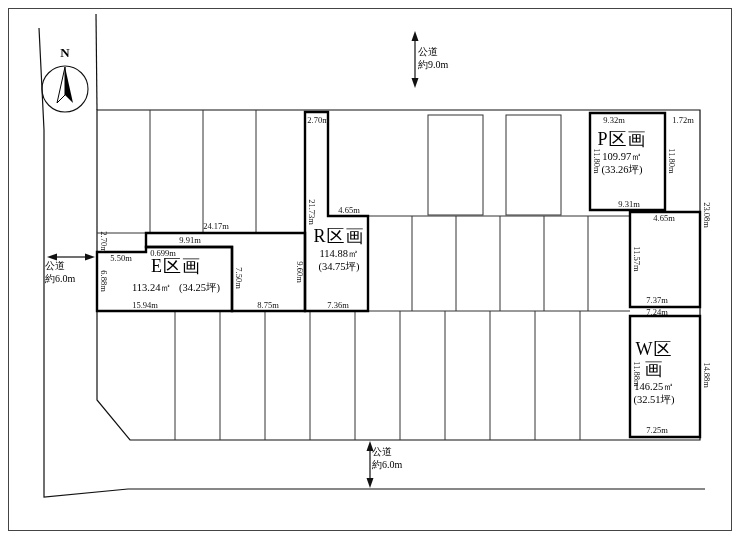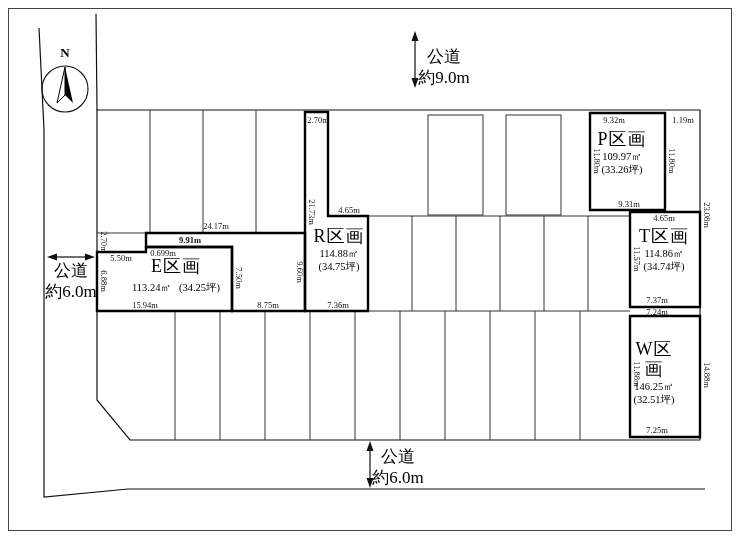--- a/index.html
+++ b/index.html
@@ -15,21 +15,21 @@
   .ah{fill:#111;stroke:none;}
   .dim{
     position:absolute;font-size:8.5px;line-height:1;color:#111;white-space:nowrap;
     transform:translateX(-50%);font-family:"Liberation Serif","DejaVu Serif",serif;
   }
   .dim.v{writing-mode:vertical-rl;transform:translateY(-50%);}
   .plot-label{position:absolute;text-align:center;}
   .plot-label .pname{font-size:18px;letter-spacing:1px;line-height:1.1;}
   .plot-label .pnum{display:block;font-size:10.5px;line-height:1.2;margin-top:1px;}
   .plot-label.inline .pnum{display:inline;margin:0 2px;}
-  .road-label{position:absolute;text-align:center;font-size:17px;line-height:1.25;}
+  .road-label{position:absolute;font-size:10px;line-height:1.25;}
   .compass{position:absolute;left:37px;top:46px;width:56px;text-align:center;}
   .compass .north{font-size:13px;font-weight:bold;line-height:1;}
   .compass svg{position:static;display:block;margin:0 auto;}
 </style>
 </head>
 <body>
 
 <div class="canvas">
 
   <svg width="740" height="539">
@@ -127,42 +127,37 @@
   <div class="plot-label" style="left:306px;top:227px;width:66px;">
     <div class="pname">R区画</div>
     <span class="pnum">114.88㎡</span>
     <span class="pnum">(34.75坪)</span>
   </div>
   <div class="plot-label" style="left:590px;top:130px;width:64px;">
     <div class="pname">P区画</div>
     <span class="pnum">109.97㎡</span>
     <span class="pnum">(33.26坪)</span>
   </div>
-  <div class="plot-label" style="left:628px;top:227px;width:72px;">
-    <div class="pname">T区画</div>
-    <span class="pnum">114.86㎡</span>
-    <span class="pnum">(34.74坪)</span>
-  </div>
   <div class="plot-label" style="left:628px;top:340px;width:52px;">
     <div class="pname">W区画</div>
     <span class="pnum">146.25㎡</span>
     <span class="pnum">(32.51坪)</span>
   </div>
 
   <div class="dim" style="left:216px;top:222px;">24.17m</div>
-  <div class="dim" style="left:190px;top:236px;font-weight:bold;">9.91m</div>
+  <div class="dim" style="left:190px;top:236px;">9.91m</div>
   <div class="dim" style="left:121px;top:254px;">5.50m</div>
   <div class="dim" style="left:163px;top:249px;">0.699m</div>
   <div class="dim" style="left:145px;top:301px;">15.94m</div>
   <div class="dim" style="left:268px;top:301px;">8.75m</div>
   <div class="dim" style="left:338px;top:301px;">7.36m</div>
   <div class="dim" style="left:318px;top:116px;">2.70m</div>
   <div class="dim" style="left:349px;top:206px;">4.65m</div>
   <div class="dim" style="left:614px;top:116px;">9.32m</div>
-  <div class="dim" style="left:683px;top:116px;">1.19m</div>
+  <div class="dim" style="left:683px;top:116px;">1.72m</div>
   <div class="dim" style="left:629px;top:200px;">9.31m</div>
   <div class="dim" style="left:664px;top:214px;">4.65m</div>
   <div class="dim" style="left:657px;top:296px;">7.37m</div>
   <div class="dim" style="left:657px;top:308px;">7.24m</div>
   <div class="dim" style="left:657px;top:426px;">7.25m</div>
 
   <div class="dim v" style="left:99px;top:242px;">2.70m</div>
   <div class="dim v" style="left:99px;top:281px;">6.88m</div>
   <div class="dim v" style="left:234px;top:278px;">7.50m</div>
   <div class="dim v" style="left:295px;top:272px;">9.60m</div>

